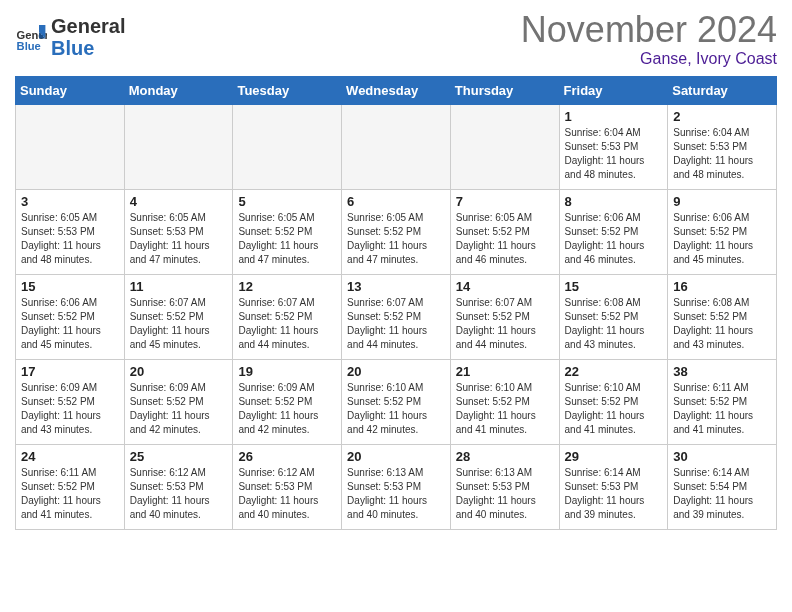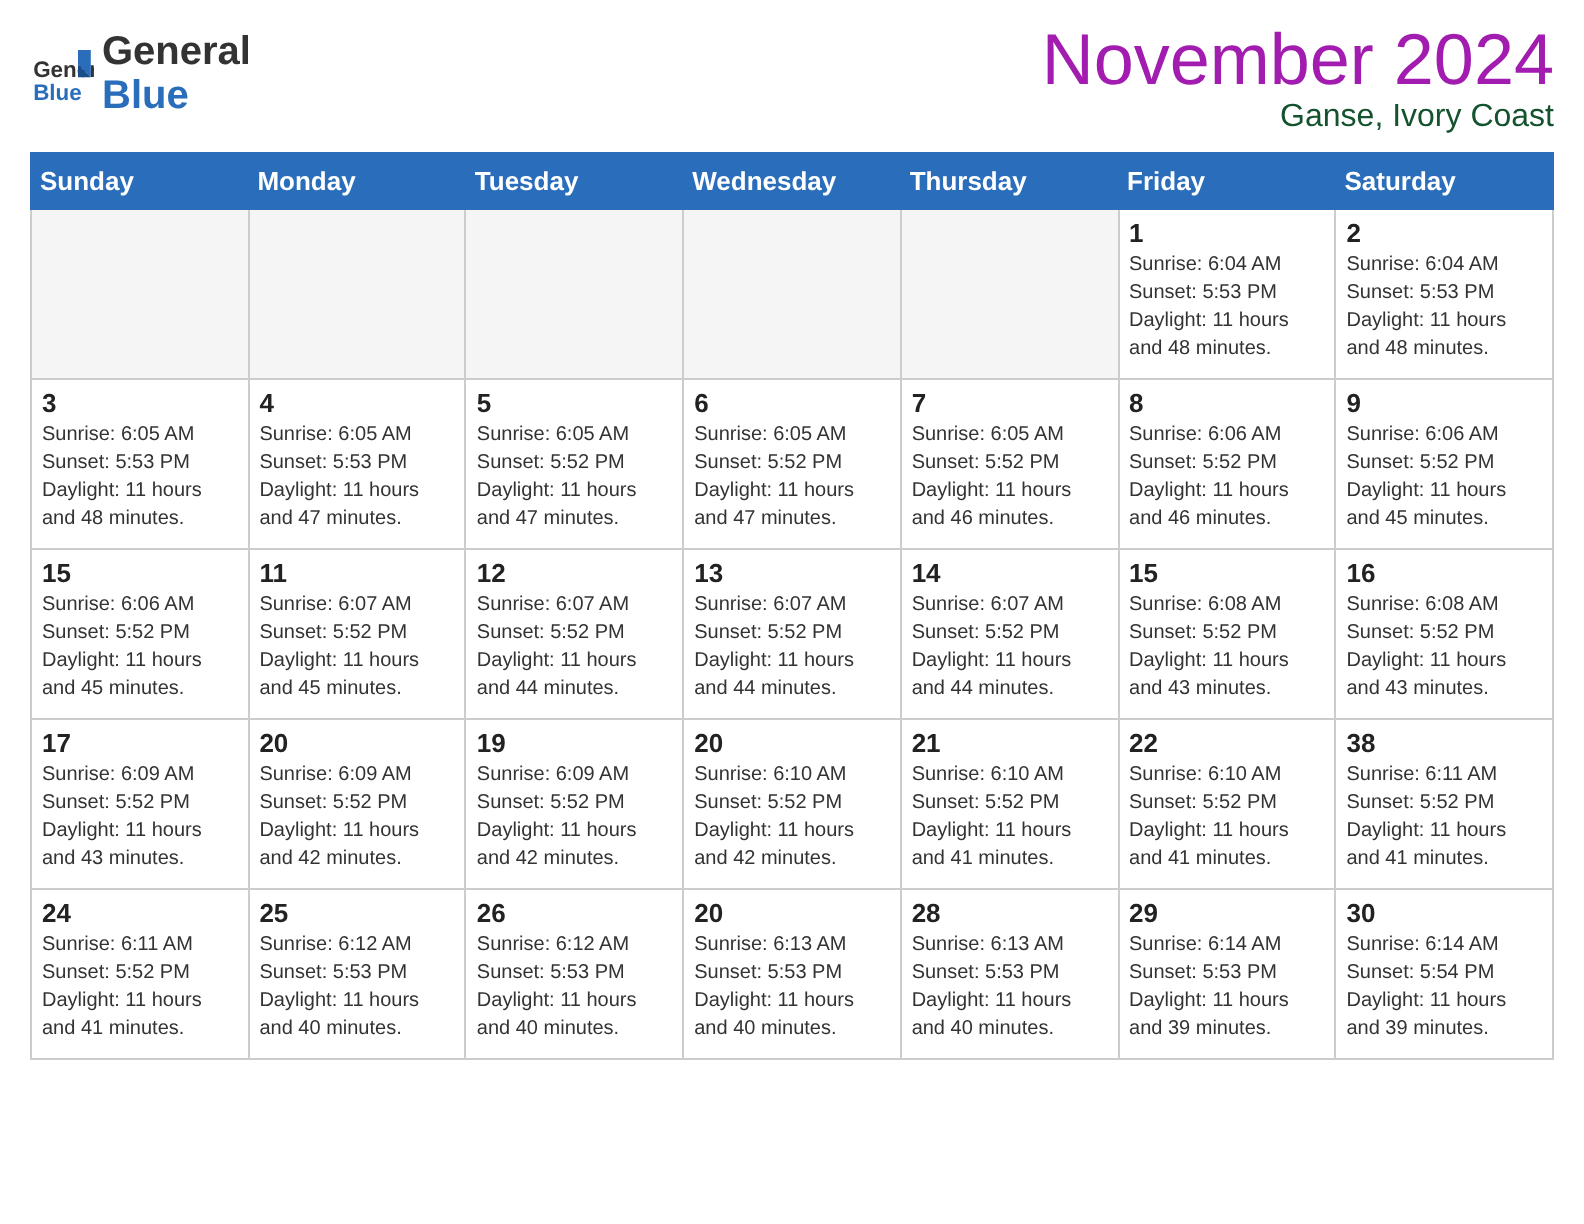--- a/index.html
+++ b/index.html
@@ -37,26 +37,26 @@
       width: 32px;
       height: 32px;
       margin-right: 4px;
     }
     .title-area {
       text-align: right;
     }
     .month-title {
       font-size: 36px;
       font-weight: normal;
-      color: #a21caf;
+      color: #737373;
       line-height: 1.1;
     }
     .location-title {
       font-size: 16px;
-      color: #14532d;
+      color: #4c1d95;
     }
     .calendar {
       width: 100%;
       border-collapse: collapse;
       border: 1px solid #aaa;
     }
     .calendar th {
       background-color: #2a6ebb;
       color: #fff;
       font-size: 13px;

